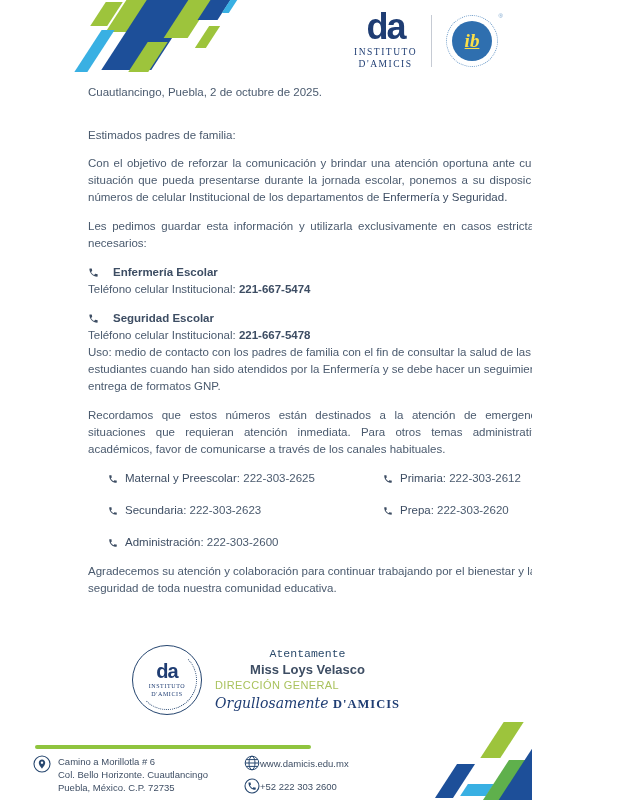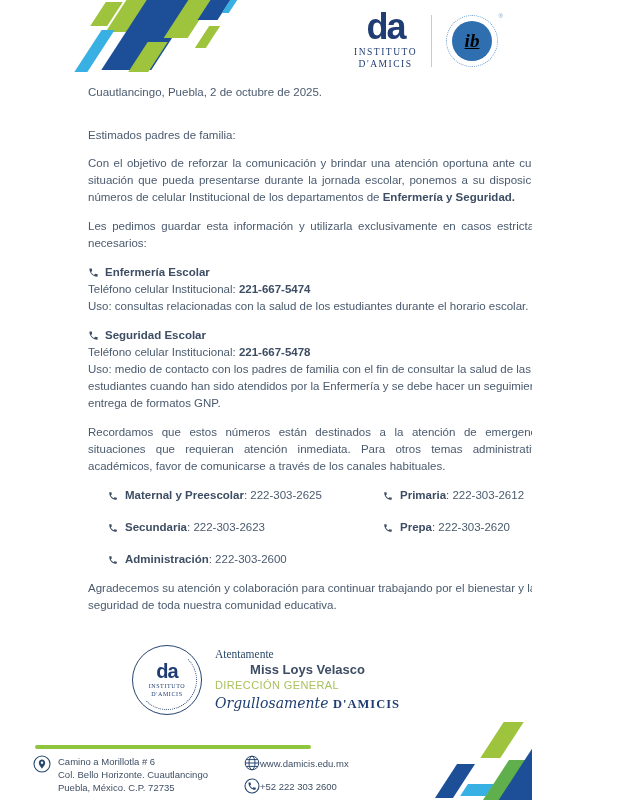--- a/index.html
+++ b/index.html
@@ -19,47 +19,47 @@
   
   .header-logos { position:absolute; top:12px; right:34px; display:flex; align-items:center; gap:14px; }
   .da-logo { text-align:center; color:#1F3D73; }
   .da-mono { font-size:36px; font-weight:bold; letter-spacing:-2px; line-height:0.85; }
   .da-name { font-family:"Liberation Serif", serif; font-size:9.5px; letter-spacing:1.5px; line-height:1.3; margin-top:3px; }
   .logo-divider { width:1px; height:52px; background:#C6CBD4; }
   .ib-badge { position:relative; width:52px; height:52px; }
   .ib-ring { position:absolute; inset:0; border:1px dotted #6E9CC9; border-radius:50%; }
   .ib-inner { position:absolute; inset:6px; background:#2F6FAF; border-radius:50%;
               display:flex; align-items:center; justify-content:center;
-              color:#000000; font-family:"Liberation Serif", serif; font-style:italic; font-weight:bold; font-size:19px;text-decoration:underline; }
+              color:#fde047; font-family:"Liberation Serif", serif; font-style:italic; font-weight:bold; font-size:19px;text-decoration:underline; }
   .ib-reg { position:absolute; top:-2px; right:-5px; font-size:6px; color:#6E9CC9; }
   
   .letter { position:absolute; left:88px; top:84px; width:478px; font-size:11.5px; line-height:17px; }
   .letter p { margin:0; }
   .date { margin-bottom:26px !important; }
   .salutation { margin-bottom:11px !important; }
   .para { margin-bottom:12px !important; }
   .justify { text-align:justify; }
-  b, .bold { font-weight:bold; color:#3D4D63; }
+  b, .bold { font-weight:normal; color:#3D4D63; }
   .dept { margin-bottom:12px; }
-  .dept-title { display:flex; align-items:center; gap:6px; font-weight:bold; color:#3D4D63; }
+  .dept-title { display:flex; align-items:center; gap:14px; font-weight:bold; color:#3D4D63; }
   .dept-line .num { font-weight:bold; color:#3D4D63; }
   .phone-glyph { flex:0 0 auto; }
   
   .contact-grid { display:grid; grid-template-columns:275px auto; row-gap:15px; margin:2px 0 12px 20px; }
   .contact-item { display:flex; align-items:center; gap:7px; }
   
   .signature { position:absolute; top:645px; left:0; right:0; display:flex; justify-content:center; align-items:flex-start; gap:13px; }
   .seal { position:relative; width:68px; height:68px; border:1.5px solid #25456F; border-radius:50%;
           display:flex; flex-direction:column; align-items:center; justify-content:center; color:#1F3D73; }
   .seal::after { content:""; position:absolute; inset:4px; border-radius:50%;
                  border:1px dotted #25456F; border-top-color:transparent; border-left-color:transparent; }
   .seal-mono { font-size:20px; font-weight:bold; letter-spacing:-1px; line-height:1; }
   .seal-name { font-family:"Liberation Serif", serif; font-size:6px; letter-spacing:0.6px; text-align:center; line-height:1.3; margin-top:2px; }
   .sig-text { padding-top:2px; }
-  .sig-atent { font-family:Liberation Serif, serif; font-size:11.5px; color:#2B4A6B; line-height:14px; }
+  .sig-atent { font-family:Liberation Mono, monospace; font-size:11.5px; color:#2B4A6B; line-height:14px;text-align:center; }
   .sig-name { font-weight:bold; font-size:13px; color:#3D4D63; line-height:17px;text-align:center; }
   .sig-role { font-size:11px; color:#A9C25D; letter-spacing:0.4px; line-height:15px; }
   .sig-tagline { line-height:19px; color:#1F3D73; }
   .sig-tagline .script { font-family:"DejaVu Serif", serif; font-style:italic; font-size:14px; }
   .sig-tagline .caps { font-family:"Liberation Serif", serif; font-weight:bold; font-size:12.5px; letter-spacing:1px; }
   
   .footer-rule { position:absolute; left:35px; top:745px; width:276px; height:4px; background:#8FC43E; border-radius:2px; }
   .footer { position:absolute; left:33px; top:755px; display:flex; gap:36px; font-size:9.5px; line-height:13px; color:#3E4E64; }
   .f-address { display:flex; gap:7px; }
   .f-lines span { display:block; }
@@ -108,21 +108,20 @@
     <p class="para justify">Les pedimos guardar esta información y utilizarla exclusivamente en casos estrictamente necesarios:</p>
 
     <div class="dept">
       <div class="dept-title">
         <svg class="phone-glyph" width="11" height="11" viewBox="0 0 24 24">
             <path fill="#3D4D63" d="M6.62 10.79c1.44 2.83 3.76 5.14 6.59 6.59l2.2-2.2c.27-.27.67-.36 1.02-.24 1.12.37 2.33.57 3.57.57.55 0 1 .45 1 1V20c0 .55-.45 1-1 1-9.39 0-17-7.61-17-17 0-.55.45-1 1-1h3.5c.55 0 1 .45 1 1 0 1.25.2 2.45.57 3.57.11.35.03.74-.24 1.02l-2.2 2.2z"></path>
           </svg>
         <span>Enfermería Escolar</span>
       </div>
       <div class="dept-line"><span>Teléfono celular Institucional: </span><b class="num">221-667-5474</b></div>
-      <div class="dept-usage">Uso: consultas relacionadas con la salud de los estudiantes durante el horario escolar.</div>
     </div>
 
     <div class="dept">
       <div class="dept-title">
         <svg class="phone-glyph" width="11" height="11" viewBox="0 0 24 24">
             <path fill="#3D4D63" d="M6.62 10.79c1.44 2.83 3.76 5.14 6.59 6.59l2.2-2.2c.27-.27.67-.36 1.02-.24 1.12.37 2.33.57 3.57.57.55 0 1 .45 1 1V20c0 .55-.45 1-1 1-9.39 0-17-7.61-17-17 0-.55.45-1 1-1h3.5c.55 0 1 .45 1 1 0 1.25.2 2.45.57 3.57.11.35.03.74-.24 1.02l-2.2 2.2z"></path>
           </svg>
         <span>Seguridad Escolar</span>
       </div>
       <div class="dept-line"><span>Teléfono celular Institucional: </span><b class="num">221-667-5478</b></div>

